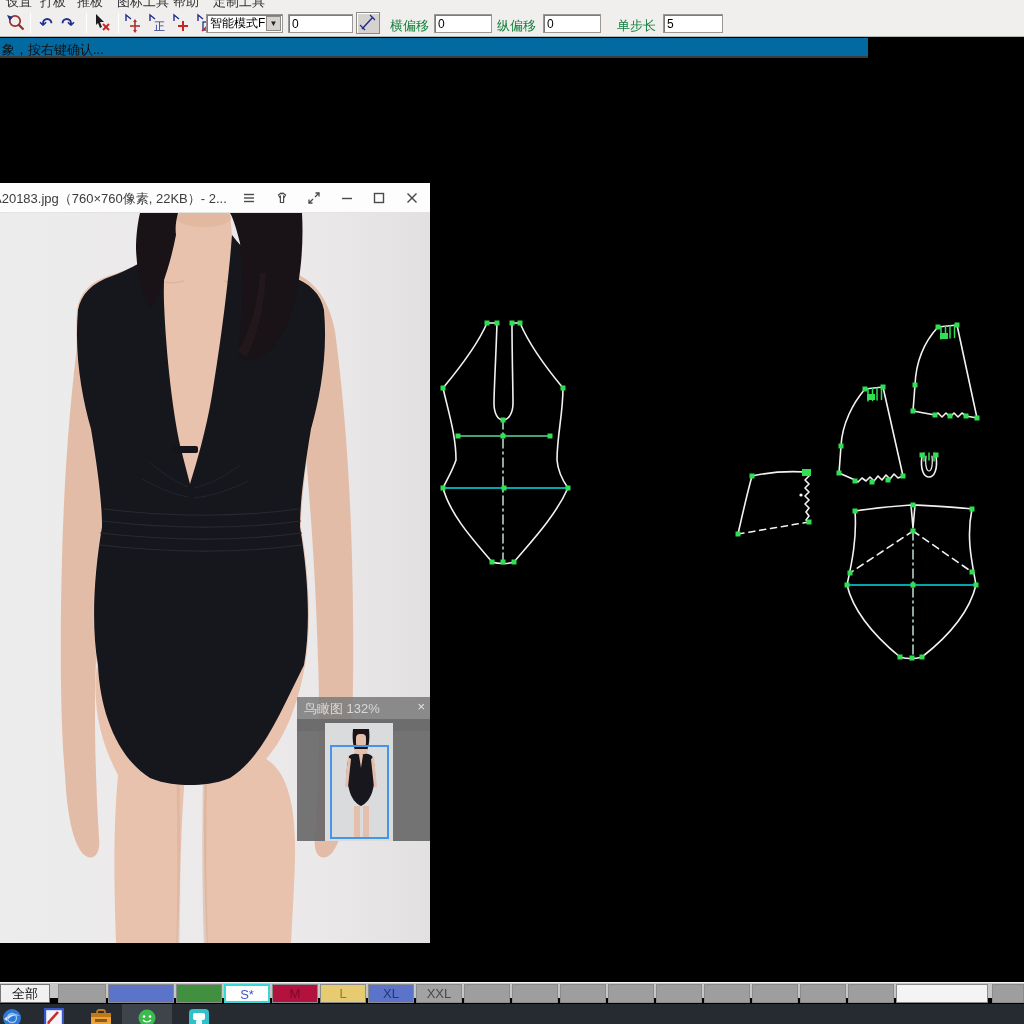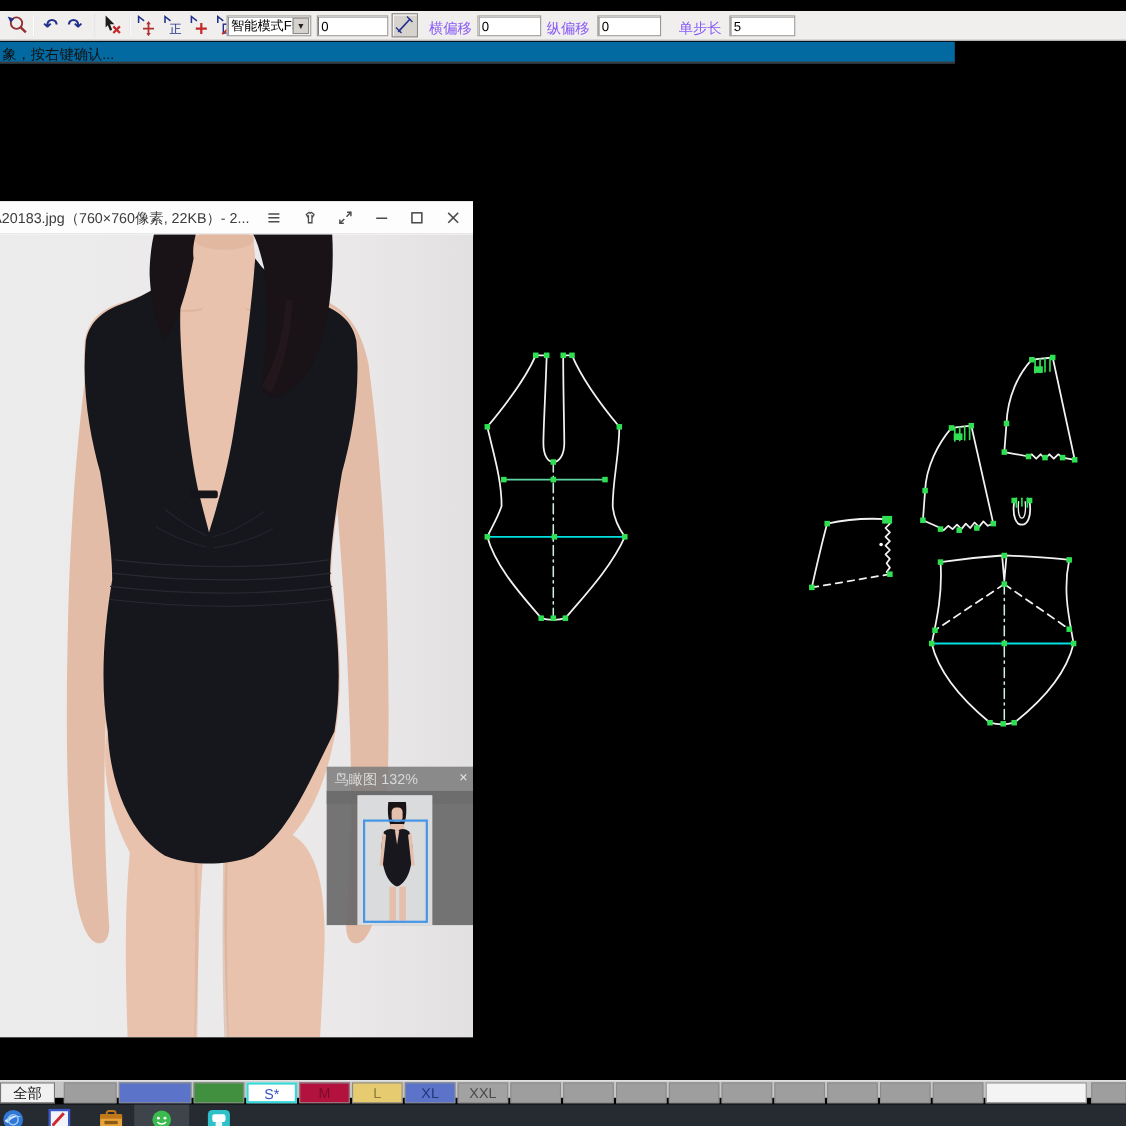--- a/index.html
+++ b/index.html
@@ -9,21 +9,21 @@
 
   
   #menubar { position:absolute; left:0; top:0; width:1024px; height:10px; background:#f0efee; overflow:hidden; }
   .menu-item { position:absolute; top:-7px; font-size:13px; color:#333; white-space:nowrap; }
   #toolbar { position:absolute; left:0; top:10px; width:1024px; height:27px; background:#f0efee; border-bottom:1px solid #b9b7b4; }
   .tbtn { position:absolute; top:2px; height:22px; display:flex; align-items:center; justify-content:center; }
   .tsep { position:absolute; top:3px; width:1px; height:20px; background:#b5b3b0; border-right:1px solid #fff; }
   .glyph-undo { font-size:16px; font-weight:bold; color:#22308c; }
   .sunken { background:#fff; box-shadow:inset 1px 1px 0 #7e7c78, inset -1px -1px 0 #ffffff; border:1px solid #9a9895; }
   .tb-field { position:absolute; top:4px; height:19px; font-size:12px; color:#000; padding:2px 3px; overflow:hidden; white-space:nowrap; }
-  .tb-label { position:absolute; top:7px; font-size:13px; color:#8b5cf6; white-space:nowrap; }
+  .tb-label { position:absolute; top:7px; font-size:13px; color:#15803d; white-space:nowrap; }
   #mode-select { display:flex; align-items:center; }
   #mode-arrow-btn { position:absolute; right:1px; top:1px; width:15px; height:15px; background:#d6d3cf; border:1px solid #8d8b88; font-size:8px; color:#222; display:flex; align-items:center; justify-content:center; }
   #statusbar { position:absolute; left:0; top:38px; width:868px; height:20px; background:#0369a1; border-bottom:2px solid #3c3c3c; }
   #status-message { position:absolute; left:2px; top:3px; font-size:13px; color:#111; }
 
   
   #canvas { position:absolute; left:0; top:58px; width:1024px; height:924px; background:#000; }
   #pattern-svg { position:absolute; left:0; top:0; }
 
   
@@ -50,20 +50,28 @@
   
   #taskbar { position:absolute; left:0; top:1004px; width:1024px; height:20px; background:#262b31; overflow:hidden; }
   .tb-ico { position:absolute; top:4px; }
   #wechat-tile { position:absolute; left:122px; top:0; width:50px; height:20px; background:#3d444c; }
 </style>
 </head>
 <body>
 
 <div id="stage">
 
+  <div id="menubar">
+      <span class="menu-item" style="left: 6px;">设置</span>
+      <span class="menu-item" style="left: 40px;">打板</span>
+      <span class="menu-item" style="left: 77px;">推板</span>
+      <span class="menu-item" style="left: 117px;">图标工具</span>
+      <span class="menu-item" style="left: 173px;">帮助</span>
+      <span class="menu-item" style="left: 213px;">定制工具</span>
+    </div>
 
   <div id="toolbar">
     <div class="tbtn" style="left:4px;width:24px;">
       <svg width="20" height="20">
         <circle cx="9" cy="8" r="5.2" fill="none" stroke="#943030" stroke-width="1.7"></circle>
         <line x1="12.6" y1="11.6" x2="17.5" y2="16.5" stroke="#943030" stroke-width="2.2"></line>
         <polygon points="1,2 7,4 3.5,7.5" fill="#22308c"></polygon>
       </svg>
     </div>
     <div class="tsep" style="left:30px;"></div>

